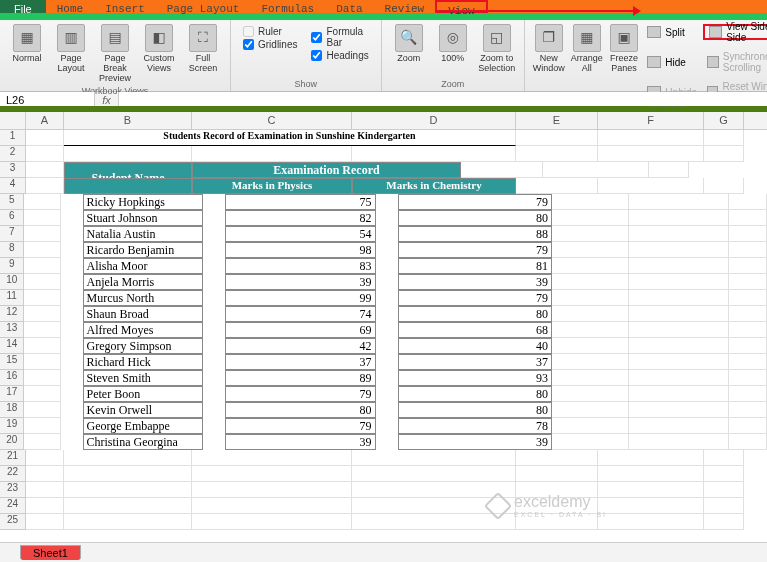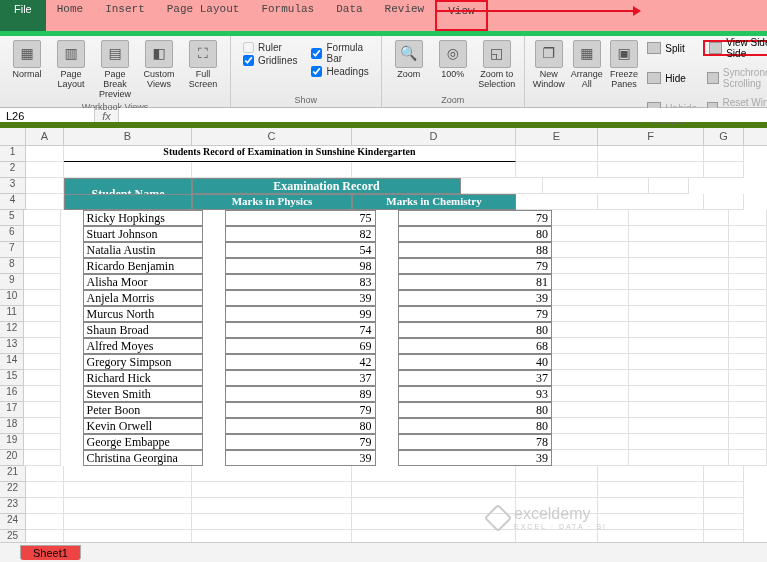--- a/index.html
+++ b/index.html
@@ -1,19 +1,19 @@
 <!DOCTYPE html>
 <html><head>
 <meta charset="utf-8">
 <style>
 * { box-sizing: border-box; margin: 0; padding: 0; font-family: "Segoe UI", Tahoma, sans-serif; }
 body { width: 767px; height: 562px; background: #fff; font-size: 11px; overflow: hidden; position: relative; }
 
 
-.ribbon-tabs { display: flex; height: 36px; background: #fca5a5; border-bottom: 5px solid #22c55e; }
+.ribbon-tabs { display: flex; height: 20px; background: #f97316; border-bottom: 7px solid #22c55e; }
 .file-tab { background: #217346; color: #fff; padding: 3px 14px; font-size: 11px; }
 .tab { padding: 3px 11px; font-size: 11px; color: #444; cursor: pointer; font-family: Liberation Mono, monospace; }
 .tab.active { border: 2px solid #e81123; color: #333; }
 
 
 .ribbon { display: flex; height: 72px; background: linear-gradient(#f6f6f6,#e9e9e9); border-bottom: 1px solid #bbb; }
 .group { border-right: 1px solid #ccc; padding: 2px 6px; display: flex; flex-direction: column; justify-content: space-between; }
 .group-title { text-align: center; font-size: 9px; color: #666; }
 .group-items { display: flex; gap: 2px; align-items: flex-start; }
 .big-btn { display: flex; flex-direction: column; align-items: center; width: 42px; padding: 2px; font-size: 9px; color: #333; text-align: center; line-height: 1.1; }
@@ -54,21 +54,21 @@
 
 
 .arrow { position: absolute; top: 10px; left: 435px; width: 200px; height: 2px; background: #e81123; }
 .arrow::after { content:''; position:absolute; right:-6px; top:-4px; border-left:8px solid #e81123; border-top:5px solid transparent; border-bottom:5px solid transparent;}
 
 
 .sheet-tabs { position:absolute; bottom:0; left:0; right:0; height:20px; background:#f3f3f3; border-top:1px solid #ccc; display:flex; align-items:center; padding-left:20px; font-size:11px;}
 .sheet-tab { background:#ef4444; border:1px solid #aaa; border-bottom:none; padding:1px 12px; border-radius: 0 0 3px 3px;}
 
 
-.watermark { position:absolute; bottom:32px; right:160px; color:#ccc; font-size:16px; font-weight:300; display:flex; align-items:center; gap:6px;}
+.watermark { position:absolute; bottom:44px; right:160px; color:#ccc; font-size:16px; font-weight:300; display:flex; align-items:center; gap:6px;}
 .watermark .logo{width:20px;height:20px;border:2px solid #ccc;border-radius:3px;transform:rotate(45deg);}
 .watermark .sub{font-size:7px;letter-spacing:2px;display:block;color:#ccc;}
 </style>
 </head>
 <body>
 
 <div class="ribbon-tabs">
   <div class="file-tab">File</div>
   <div class="tab">Home</div>
   <div class="tab">Insert</div>

